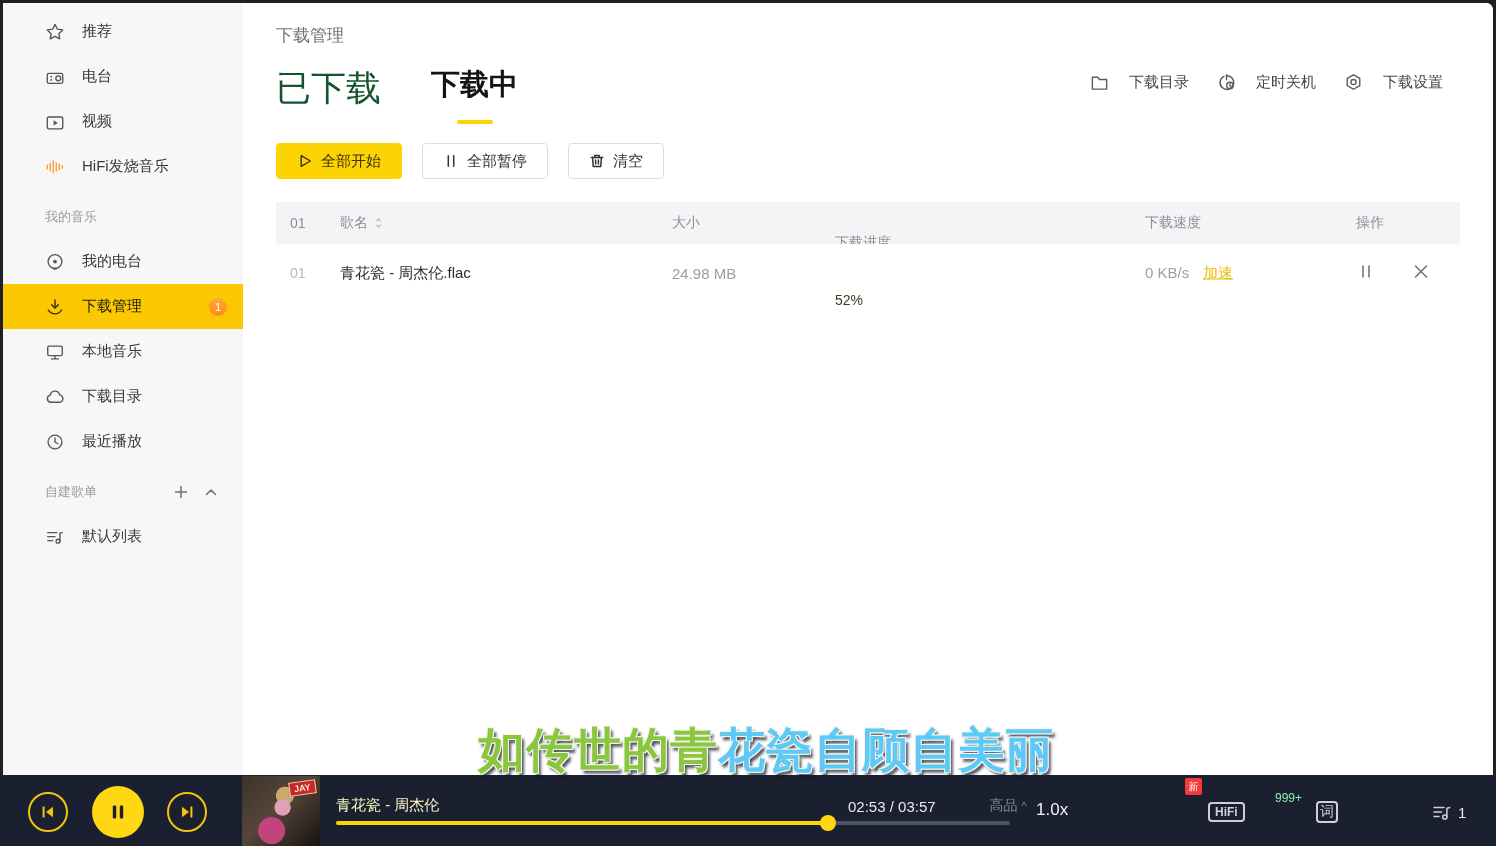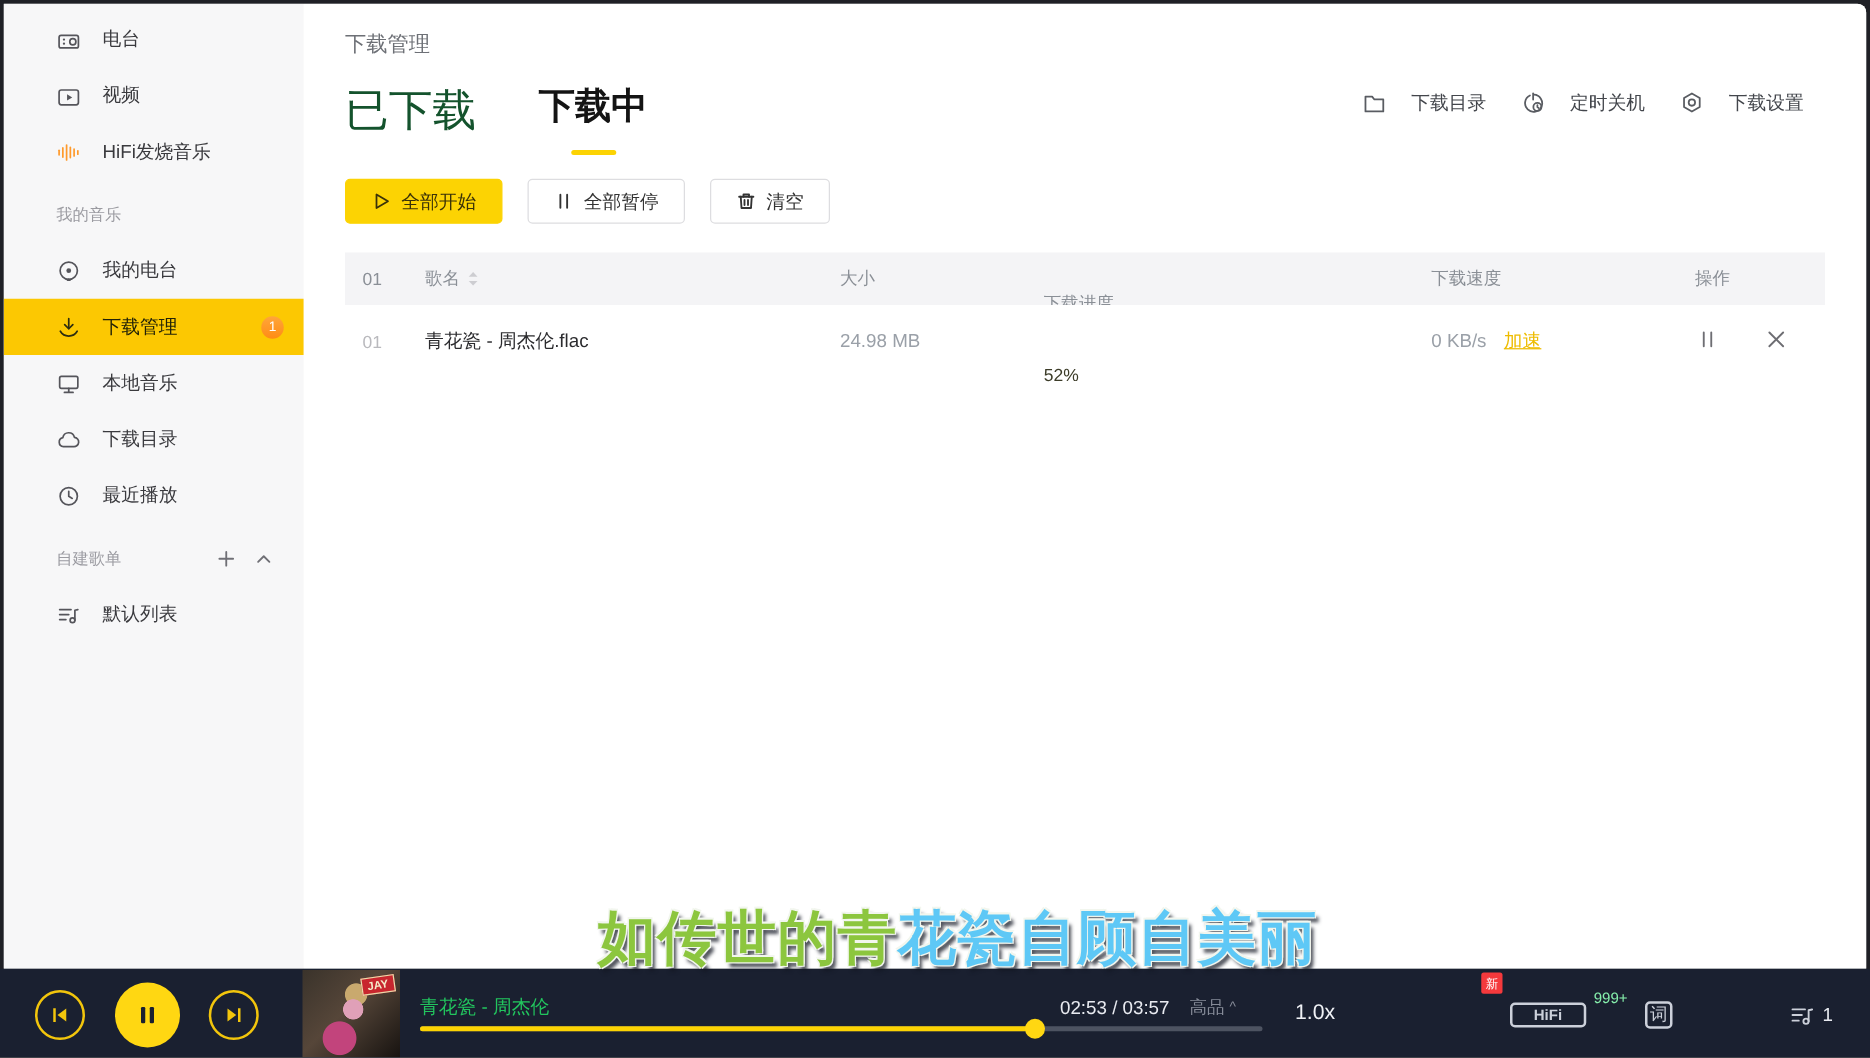--- a/index.html
+++ b/index.html
@@ -74,50 +74,58 @@
   #btn-prev{left:28px;top:17px;width:40px;height:40px;border:2px solid #f2c50c;color:#f2c50c;}
   #btn-play{left:92px;top:11px;width:52px;height:52px;background:#ffd712;color:#1a2030;}
   #btn-next{left:167px;top:17px;width:40px;height:40px;border:2px solid #f2c50c;color:#f2c50c;}
   #album{position:absolute;left:242px;top:1px;width:78px;height:70px;overflow:hidden;cursor:pointer;
     background:
       radial-gradient(circle at 38% 78%, #c2447c 0 18%, transparent 19%),
       radial-gradient(circle at 52% 45%, #e0a0b8 0 14%, transparent 15%),
       radial-gradient(circle at 55% 28%, #c9a96e 0 13%, transparent 14%),
       linear-gradient(135deg,#3a332b 0%,#564639 45%,#171310 100%);}
   #album .tag{position:absolute;right:4px;top:5px;background:#c8262e;color:#f5e9c8;font-size:9px;font-weight:bold;padding:1px 4px;transform:rotate(-8deg);border:1px solid #e8d8a8;}
-  .song-title{position:absolute;left:336px;top:21px;font-size:15px;color:#22c55e;}
+  .song-title{position:absolute;left:336px;top:21px;font-size:15px;color:#fef9c3;}
   .time-wrap{position:absolute;left:848px;top:22px;display:flex;align-items:center;gap:16px;font-size:15px;color:#e8eaf0;}
-  .quality{display:flex;align-items:center;gap:4px;color:#868b98;font-size:14px;cursor:pointer;}
+  .quality{display:flex;align-items:center;gap:4px;color:#868b98;font-size:14px;cursor:pointer;margin-left:38px;}
   .quality .caret{font-size:11px;}
   .seek{position:absolute;left:336px;top:46px;width:674px;height:4px;border-radius:2px;background:#4d5361;cursor:pointer;}
   .seek .fill{position:absolute;left:0;top:0;bottom:0;border-radius:2px;background:#fcd303;}
   .seek .knob{position:absolute;right:-8px;top:50%;transform:translateY(-50%);width:16px;height:16px;border-radius:50%;background:#ffd712;}
   .pi{position:absolute;color:#ccd0da;cursor:pointer;}
   .pi .ic{width:22px;height:22px;}
   #pi-speed{left:1036px;top:25px;font-size:17px;color:#f0f2f6;}
   #pi-loop{left:1091px;top:26px;}
   #pi-vol{left:1124px;top:26px;}
   #pi-eq{left:1171px;top:26px;}
   #eq-new{position:absolute;left:1185px;top:3px;width:17px;height:17px;background:#f5393c;color:#fff;font-size:10px;display:flex;align-items:center;justify-content:center;border-radius:2px;}
-  #pi-hifi{left:1208px;top:27px;border:2px solid #ccd0da;border-radius:4px;font-size:12px;font-weight:bold;padding:1px 17px;}
+  #pi-hifi{left:1208px;top:27px;border:2px solid #ccd0da;border-radius:4px;font-size:12px;font-weight:bold;padding:1px 5px;}
   #pi-comment{left:1262px;top:26px;}
   #pi-comment .cnt{position:absolute;left:13px;top:-10px;font-size:12px;color:#86efac;white-space:nowrap;}
   #pi-lyric{left:1316px;top:26px;border:2px solid #ccd0da;border-radius:4px;width:22px;height:22px;font-size:14px;display:flex;align-items:center;justify-content:center;}
   #pi-heart{left:1355px;top:25px;}
   #pi-dl{left:1395px;top:26px;}
   #pi-queue{left:1431px;top:26px;display:flex;align-items:center;gap:5px;}
   #pi-queue .cnt{font-size:15px;color:#e8eaf0;}
 </style>
 </head>
 <body>
 
 <div id="screen">
   <div id="app">
 
     <div id="sidebar">
+      <div class="sb-item">
+        <span class="ic">
+            <svg viewBox="0 0 22 22">
+              <path class="st" d="M11 2.6l2.6 5.3 5.9.8-4.3 4.1 1 5.8-5.2-2.8-5.2 2.8 1-5.8-4.3-4.1 5.9-.8z"></path>
+            </svg>
+          </span>
+        <span class="sb-label">推荐</span>
+      </div>
       <div class="sb-item">
         <span class="ic">
             <svg viewBox="0 0 22 22">
               <rect class="st" x="2.5" y="7" width="17" height="11" rx="1.8"></rect>
               <circle class="st" cx="14.6" cy="12.5" r="2.7"></circle>
               <circle class="fl" cx="6.8" cy="10.6" r="1"></circle>
               <circle class="fl" cx="6.8" cy="14.2" r="1"></circle>
             </svg>
           </span>
         <span class="sb-label">电台</span>

